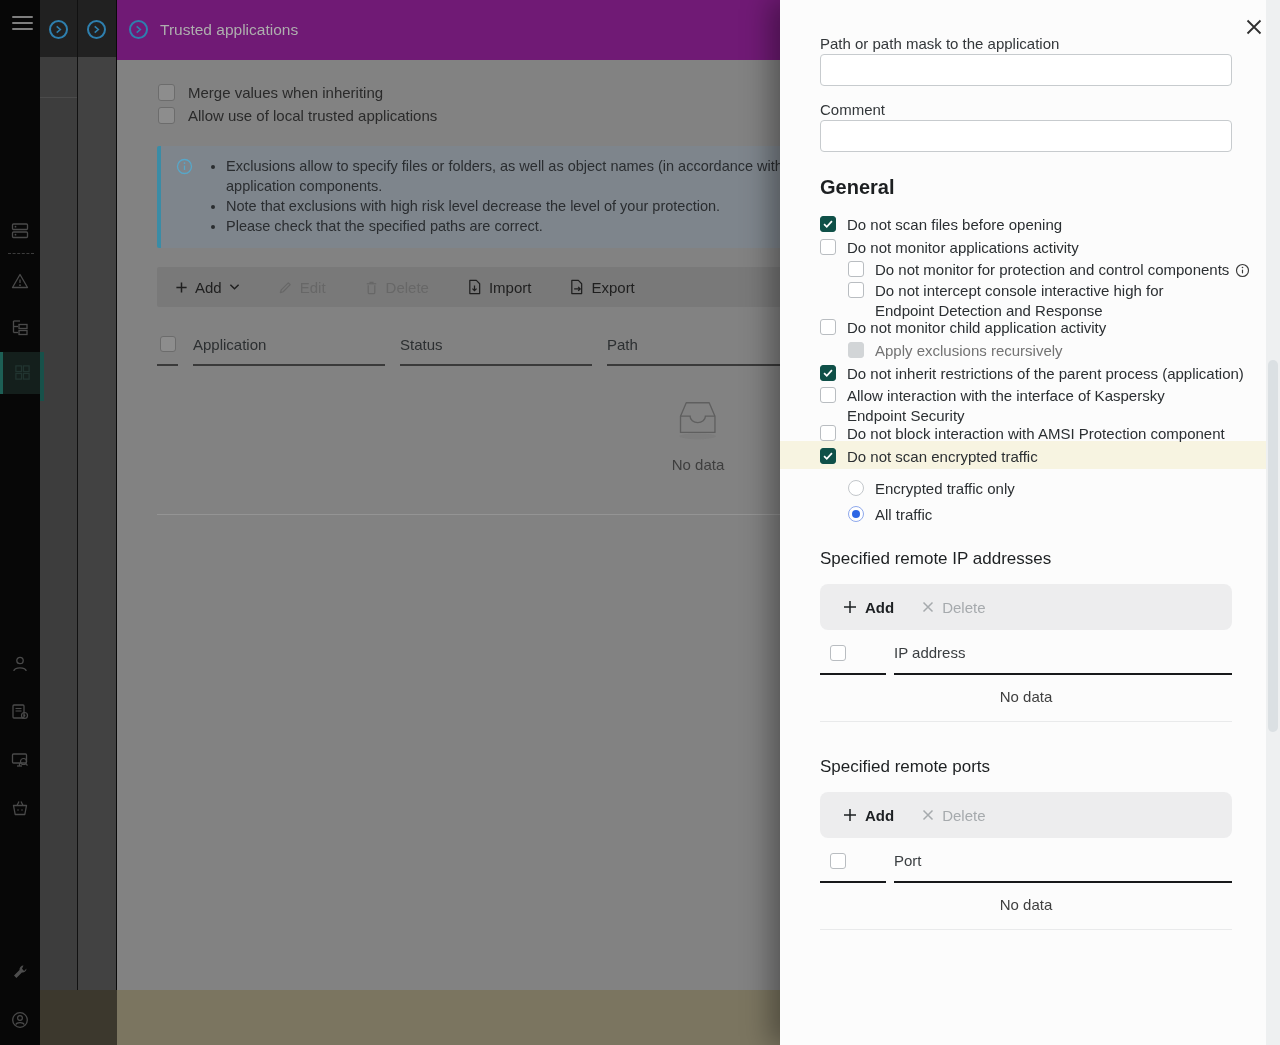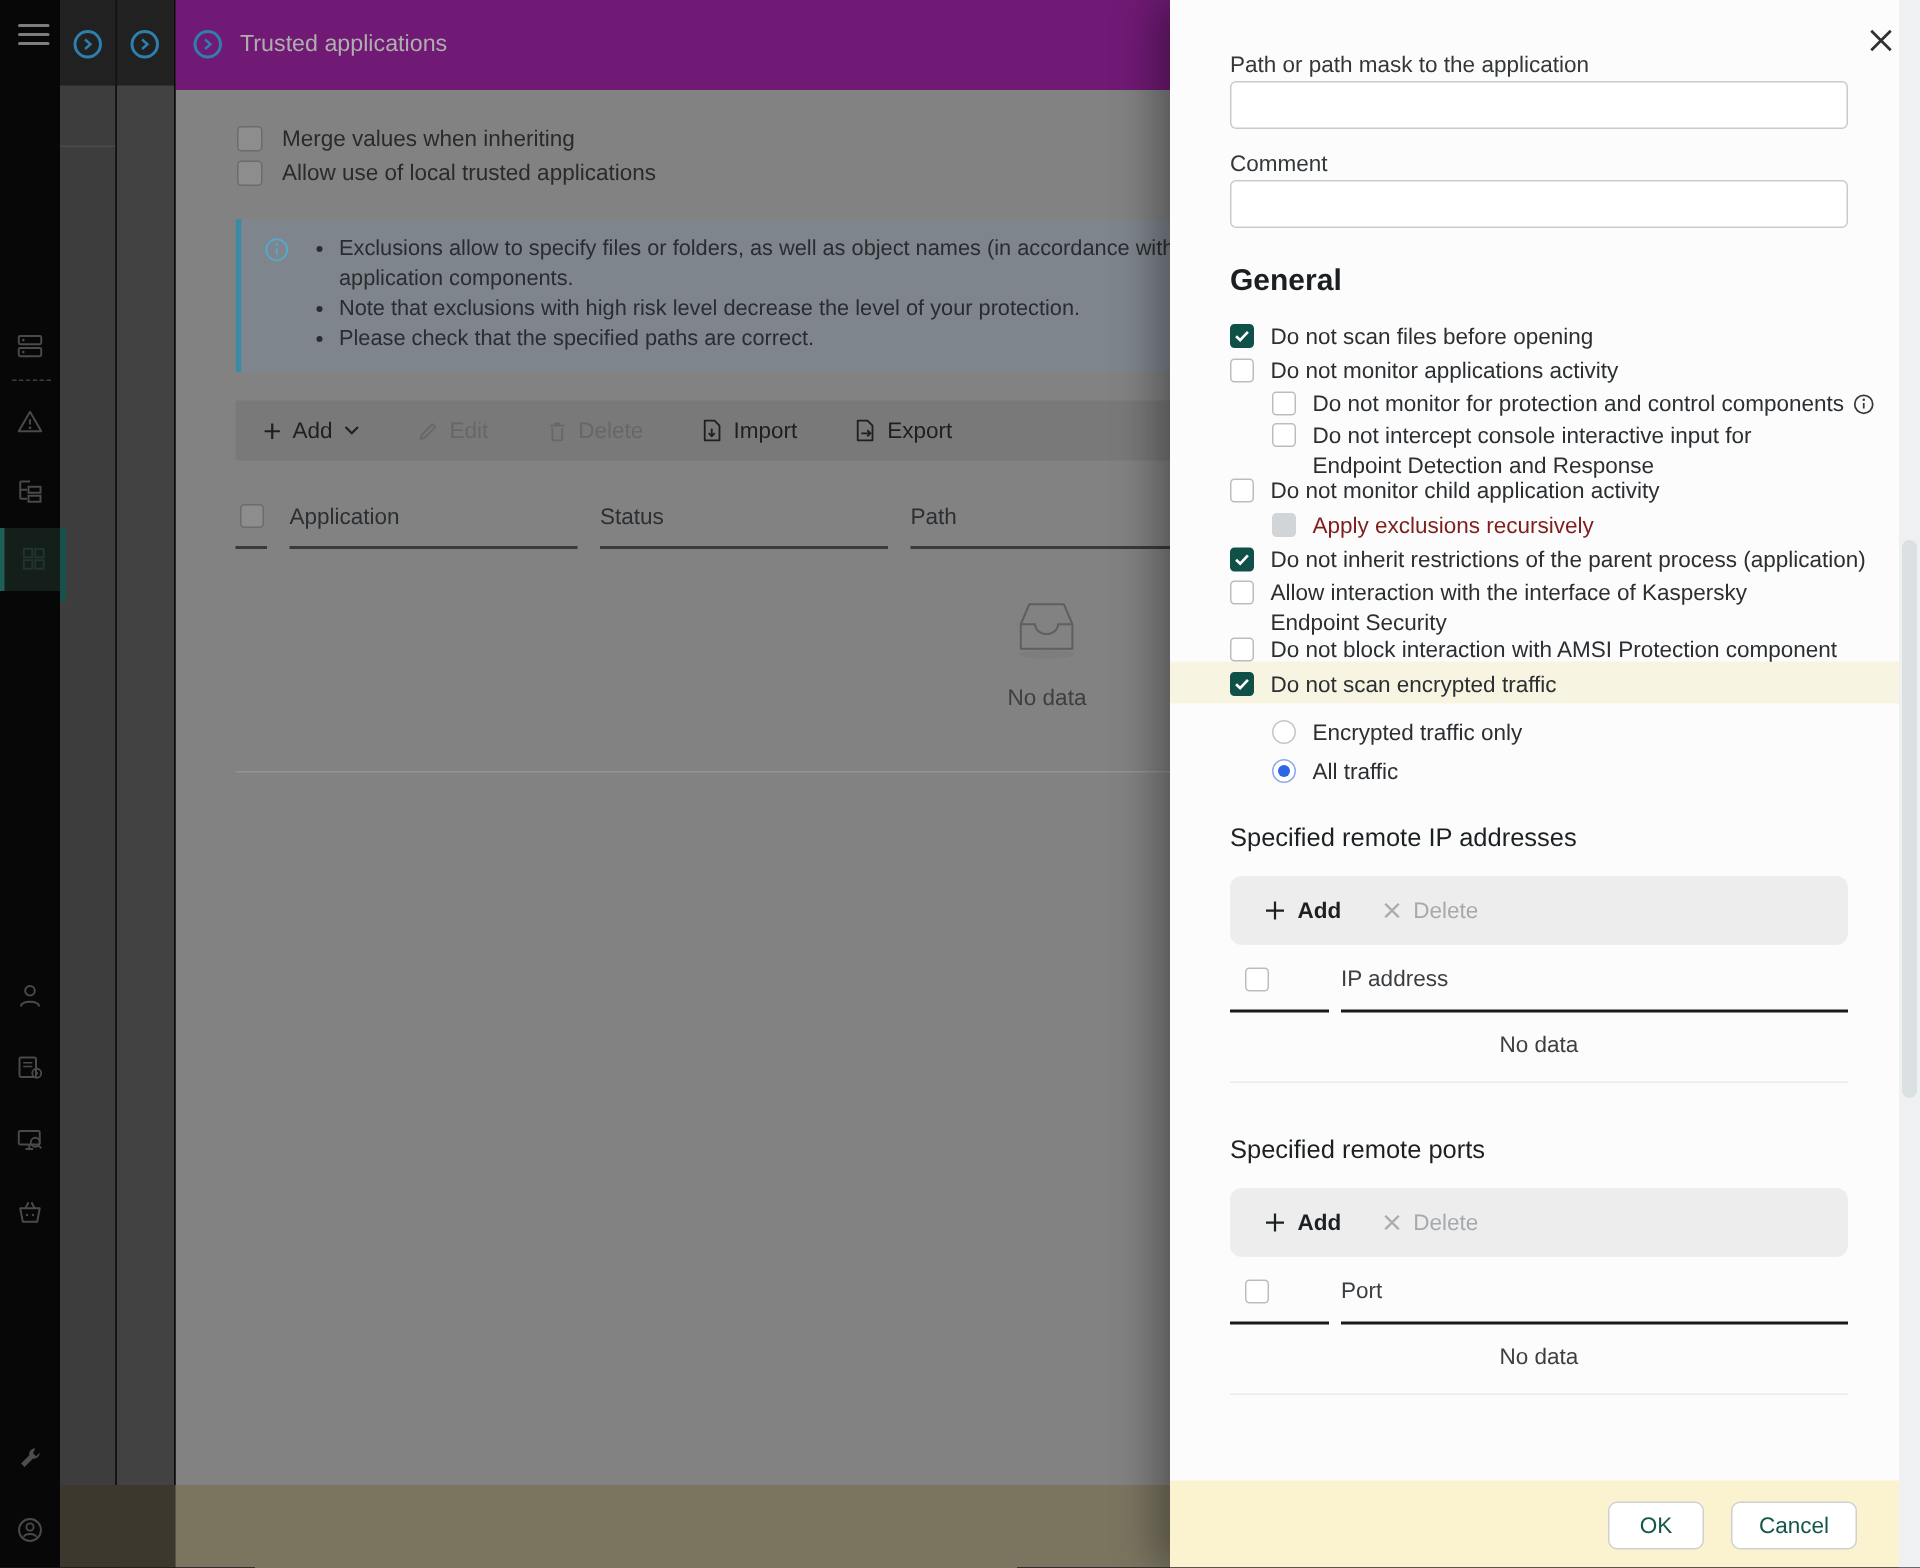--- a/index.html
+++ b/index.html
@@ -62,21 +62,21 @@
   .finput { position:absolute; left:40px; width:412px; height:32px; border:1px solid #c7cbce; border-radius:4px; background:#fff; font-size:15px; padding:0 10px; color:#222; outline:none; font-family:"Liberation Sans",sans-serif; }
   .h1 { position:absolute; left:40px; font-size:20px; font-weight:700; color:#1c1f21; }
   .h2 { position:absolute; left:40px; font-size:17px; font-weight:500; color:#1d2022; }
 
   .prow { position:absolute; left:40px; display:flex; align-items:flex-start; gap:11px; cursor:pointer;justify-content:flex-end; }
   .prow.ind { left:68px; }
   .pcb { width:16px; height:16px; border:1px solid #b9bdc1; border-radius:3px; background:#fff; flex:none; margin-top:1px; }
   .pcb.on { background:#0f5048; border-color:#0f5048; }
   .pcb.dis { background:#d2d5d7; border-color:#d2d5d7; }
   .plabel { font-size:15px; color:#2b2f32; line-height:20px; }
-  .plabel.dis { color:#7f1d1d; }
+  .plabel.dis { color:#737373; }
   .w348 { max-width:348px; } .w370 { max-width:370px; }
   .hl-band { position:absolute; left:0; top:441px; width:486px; height:28px; background:#f7f4e1; }
   .iinline { margin-left:6px; vertical-align:-3px; }
 
   .radio { width:16px; height:16px; border:1px solid #c3c7cb; border-radius:50%; background:#fff; flex:none; margin-top:1px; position:relative; }
   .radio.on { border-color:#8fa9ec; }
   .radio.on i { position:absolute; left:3px; top:3px; width:8px; height:8px; border-radius:50%; background:#2e67e4; }
 
   .ptoolbar { position:absolute; left:40px; width:412px; height:46px; background:#ededee; border-radius:8px; display:flex; align-items:center; gap:28px; padding-left:23px; }
   .pti { display:flex; align-items:center; gap:8px; font-size:15px; cursor:pointer; }
@@ -319,21 +319,21 @@
     <div class="prow ind" style="top:260px">
       <span class="pcb"></span>
       <span class="plabel"><span>Do not monitor for protection and control components</span><svg class="iinline" width="15" height="15" viewBox="0 0 18 18">
             <circle cx="9" cy="9" r="7.2" fill="none" stroke="#3a3a3a" stroke-width="1.4"></circle>
             <line x1="9" y1="8" x2="9" y2="12.4" stroke="#3a3a3a" stroke-width="1.4"></line>
             <circle cx="9" cy="5.4" r="1" fill="#3a3a3a"></circle>
           </svg></span>
     </div>
     <div class="prow ind" style="top:281px">
       <span class="pcb"></span>
-      <span class="plabel w348">Do not intercept console interactive input for Endpoint Detection and Response</span>
+      <span class="plabel w348">Do not intercept console interactive high for Endpoint Detection and Response</span>
     </div>
     <div class="prow" style="top:318px">
       <span class="pcb"></span>
       <span class="plabel">Do not monitor child application activity</span>
     </div>
     <div class="prow ind" style="top:341px">
       <span class="pcb dis"></span>
       <span class="plabel dis">Apply exclusions recursively</span>
     </div>
     <div class="prow" style="top:364px">
@@ -405,23 +405,19 @@
         <span>Delete</span>
       </div>
     </div>
     <span class="srow-cb" style="top:853px"></span>
     <div class="scol" style="top:852px">Port</div>
     <div class="sunder" style="left:40px;top:881px;width:66px"></div>
     <div class="sunder" style="left:114px;top:881px;width:338px"></div>
     <div class="snodata" style="top:896px">No data</div>
     <div class="sline" style="top:929px"></div>
 
-    <div class="pfooter">
-      <button class="btn btn-ok">OK</button>
-      <button class="btn btn-cancel">Cancel</button>
-    </div>
 
     <div class="scrollbar">
       <div class="sthumb"></div>
     </div>
   </div>
 
 </div>
 
 </body></html>

